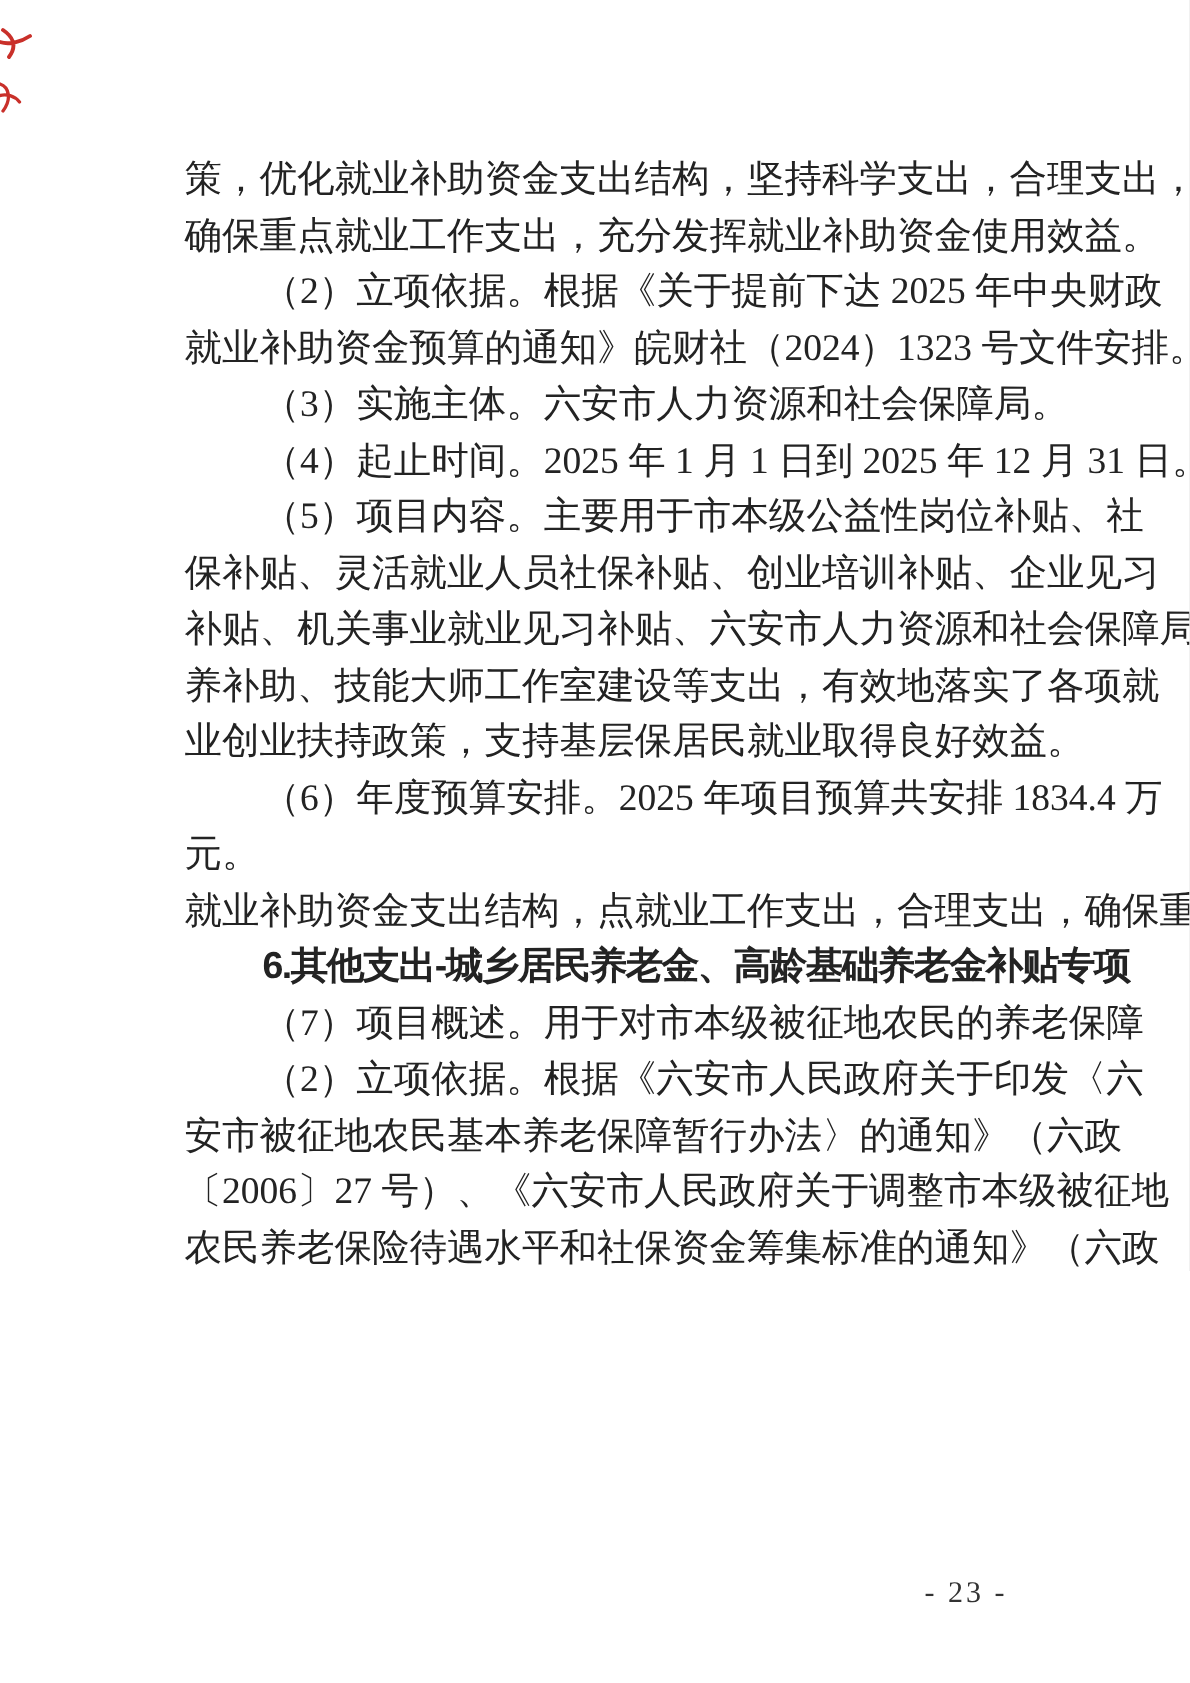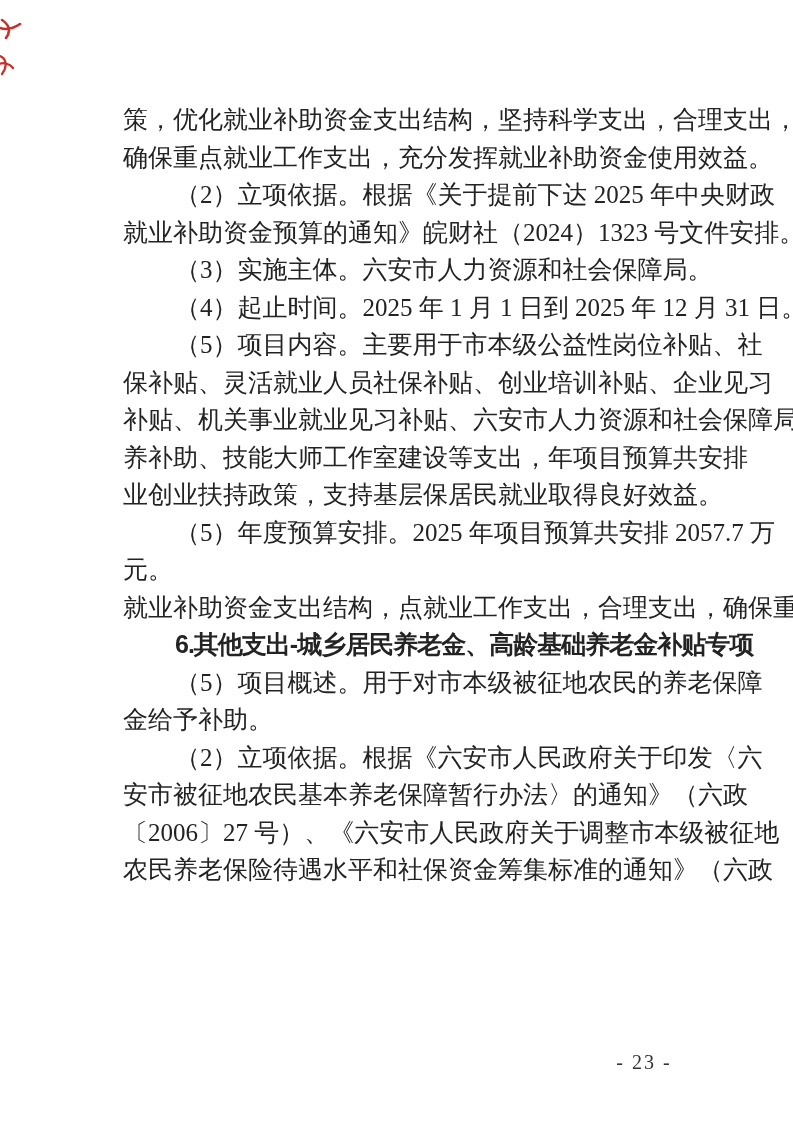--- a/index.html
+++ b/index.html
@@ -71,28 +71,27 @@
   <div id="doc-text">
       <div class="line fill">策，优化就业补助资金支出结构，坚持科学支出，合理支出，</div>
       <div class="line fill">确保重点就业工作支出，充分发挥就业补助资金使用效益。</div>
       <div class="line indent fill">（2）立项依据。根据《关于提前下达 2025 年中央财政</div>
       <div class="line fill">就业补助资金预算的通知》皖财社（2024）1323 号文件安排。</div>
       <div class="line indent">（3）实施主体。六安市人力资源和社会保障局。</div>
       <div class="line indent fill">（4）起止时间。2025 年 1 月 1 日到 2025 年 12 月 31 日。</div>
       <div class="line indent fill">（5）项目内容。主要用于市本级公益性岗位补贴、社</div>
       <div class="line fill">保补贴、灵活就业人员社保补贴、创业培训补贴、企业见习</div>
       <div class="line fill">补贴、机关事业就业见习补贴、六安市人力资源和社会保障局</div>
-      <div class="line fill">养补助、技能大师工作室建设等支出，年项目预算共安排</div>
+      <div class="line fill">养补助、技能大师工作室建设等支出，有效地落实了各项就</div>
       <div class="line">业创业扶持政策，支持基层保居民就业取得良好效益。</div>
-      <div class="line indent fill">（5）年度预算安排。2025 年项目预算共安排 2057.7 万</div>
+      <div class="line indent fill">（6）年度预算安排。2025 年项目预算共安排 1834.4 万</div>
       <div class="line">元。</div>
       <div class="line fill">就业补助资金支出结构，点就业工作支出，合理支出，确保重</div>
       <div class="line indent bold fill">6.其他支出-城乡居民养老金、高龄基础养老金补贴专项</div>
-      <div class="line indent fill">（5）项目概述。用于对市本级被征地农民的养老保障</div>
-      <div class="line">金给予补助。</div>
+      <div class="line indent fill">（7）项目概述。用于对市本级被征地农民的养老保障</div>
       <div class="line indent fill">（2）立项依据。根据《六安市人民政府关于印发〈六</div>
       <div class="line fill">安市被征地农民基本养老保障暂行办法〉的通知》（六政</div>
       <div class="line fill">〔2006〕27 号）、《六安市人民政府关于调整市本级被征地</div>
       <div class="line fill">农民养老保险待遇水平和社保资金筹集标准的通知》（六政</div>
     </div>
 
   <div id="page-number">- 23 -</div>
 
 </div>
 

